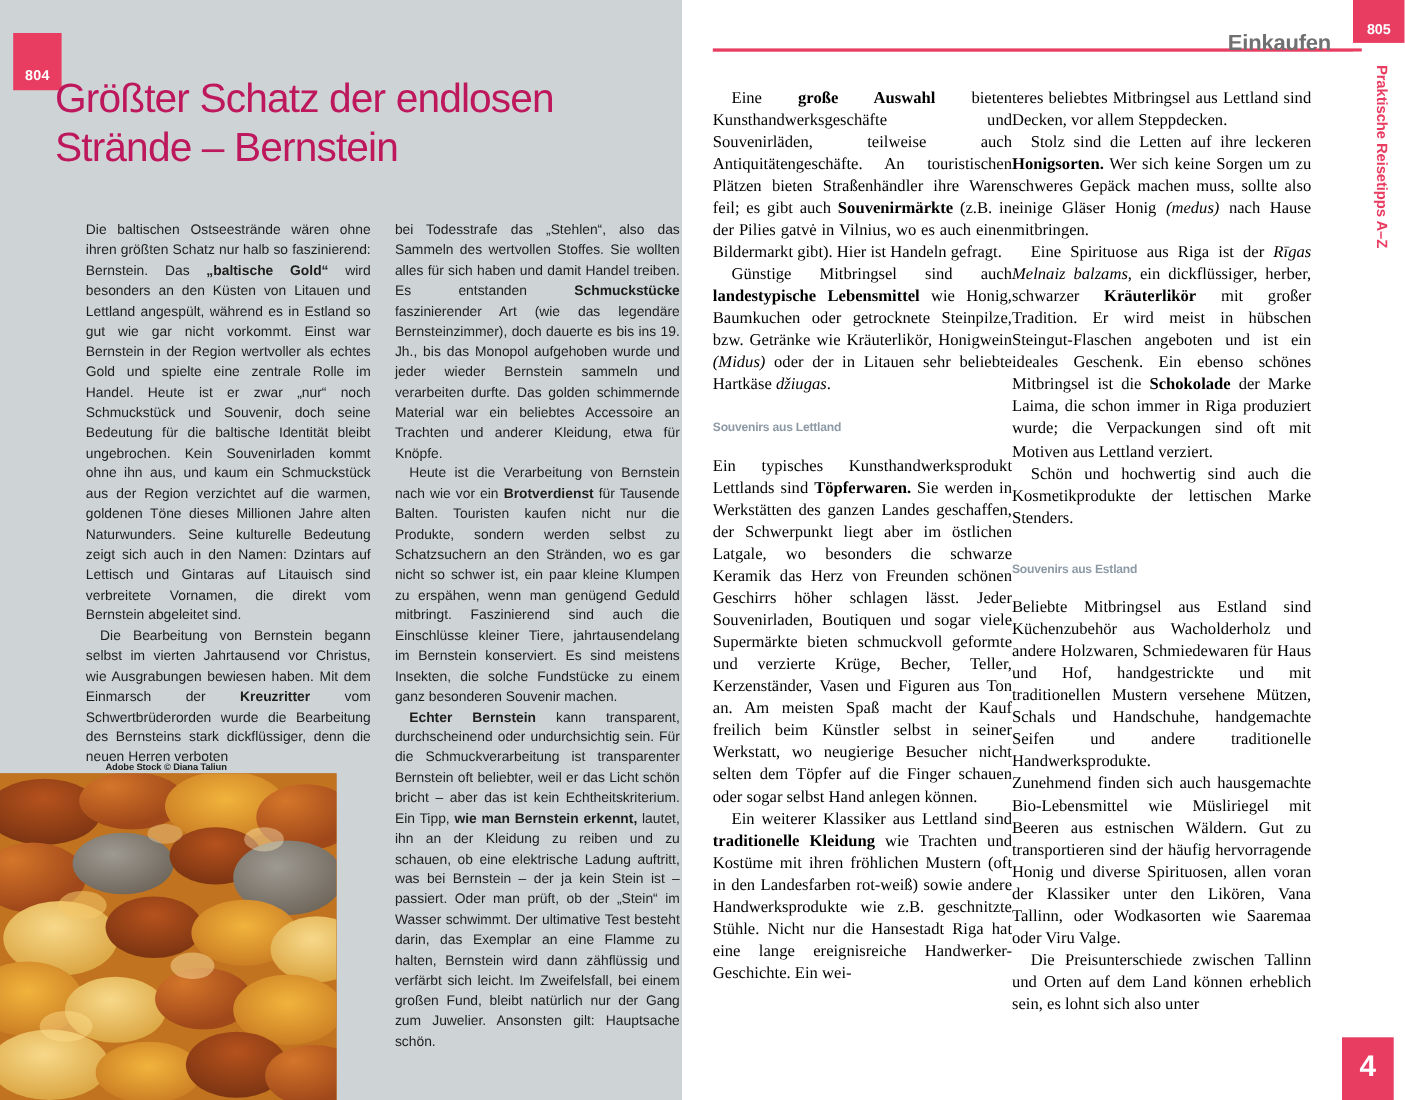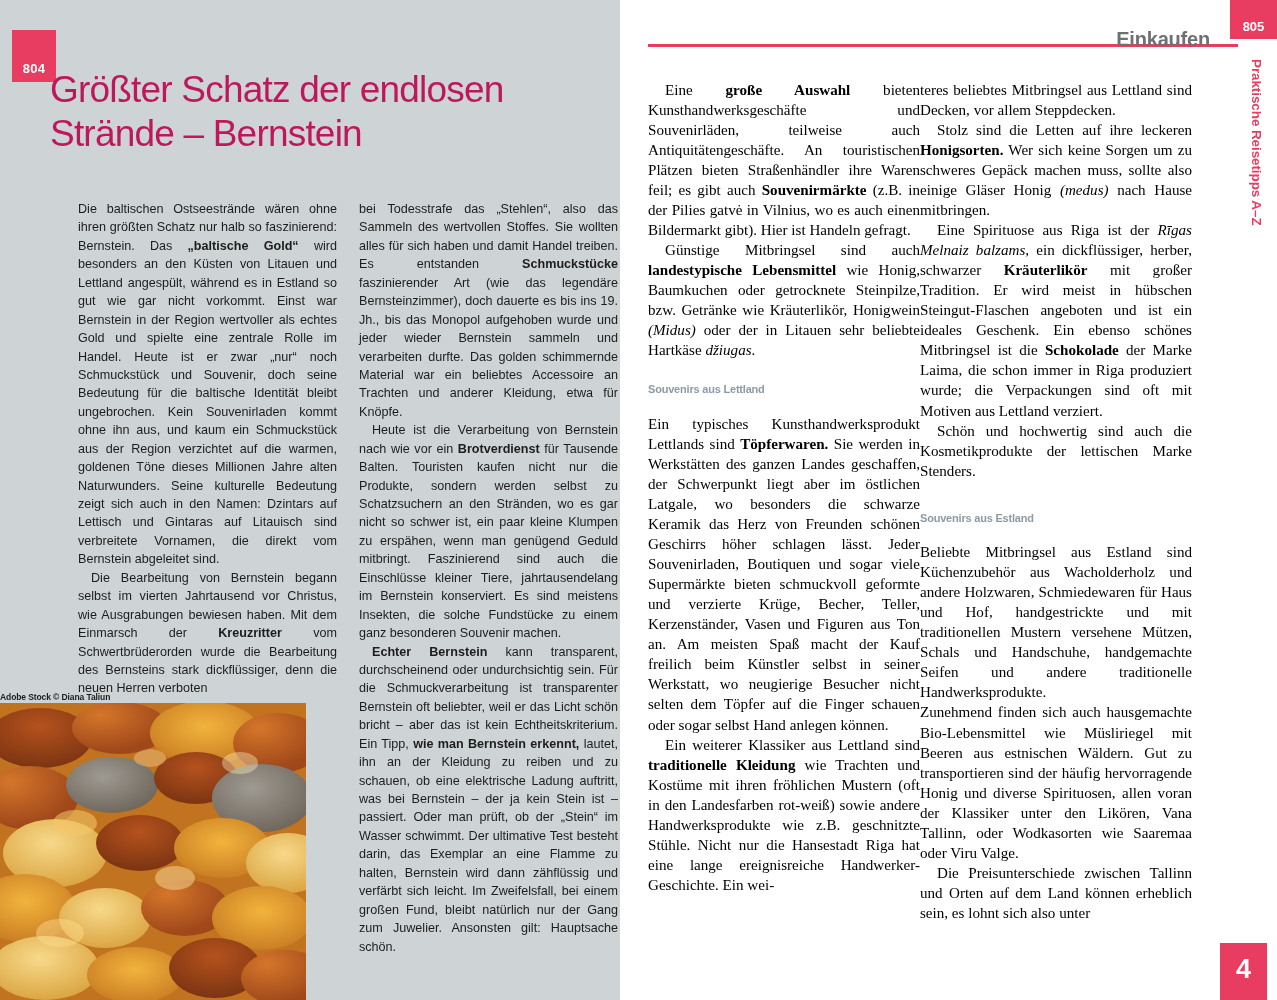--- a/index.html
+++ b/index.html
@@ -76,21 +76,21 @@
   }
   .lcol p { margin: 0; }
   .lcol p.indent { text-indent: 13px; }
   .lcol b { font-weight: bold; }
 
   .photo-credit {
     position: absolute;
     left: 0;
     top: 692px;
     width: 306px;
-    text-align: left;
+    text-align: center;
     font-size: 8.5px;
     font-weight: bold;
     color: #1d1d1b;
     padding-right: 4px;
     box-sizing: border-box;
     letter-spacing: -0.1px;
   }
   .photo {
     position: absolute;
     left: 0;

